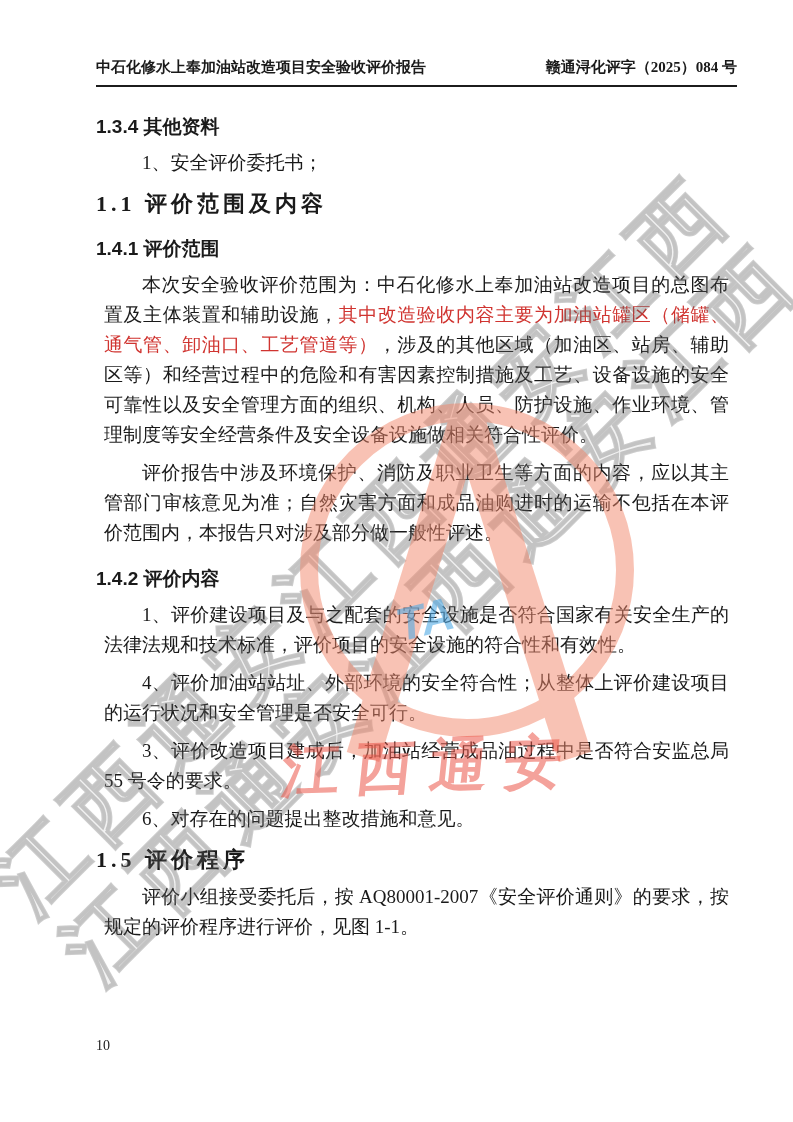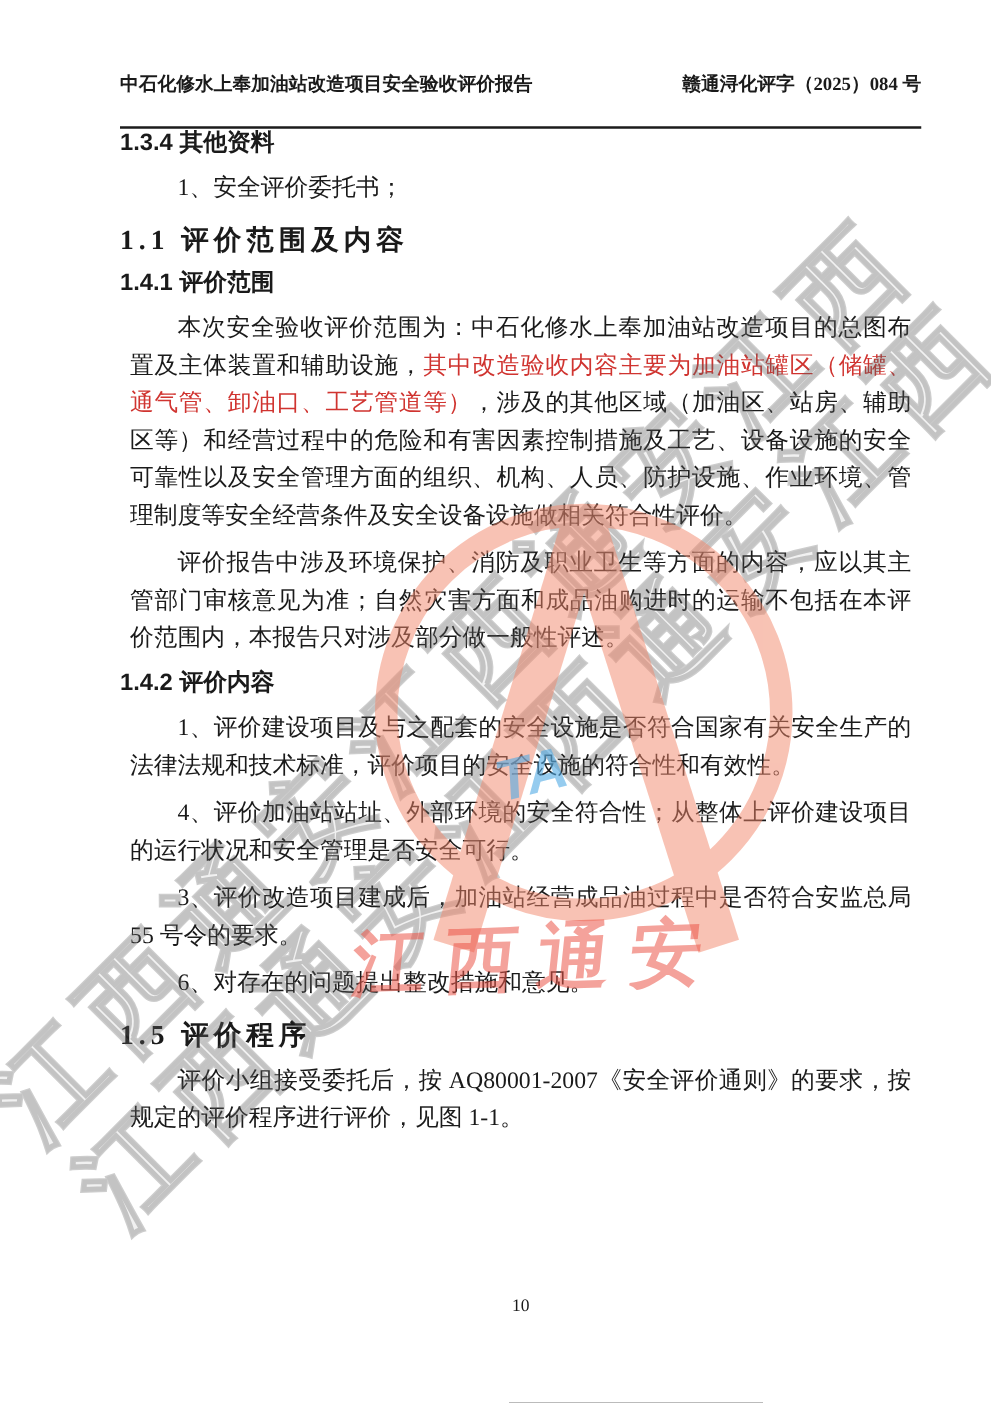--- a/index.html
+++ b/index.html
@@ -9,48 +9,48 @@
     margin:0 auto;
     background:#ffffff;
     overflow:hidden;
     font-family:"Liberation Serif","DejaVu Serif",serif;
     color:#1a1a1a;
   }
   
   .header{
     position:absolute;left:96px;top:58px;width:641px;
     display:flex;justify-content:space-between;align-items:flex-end;
-    padding-bottom:24px;
+    padding-bottom:8px;
     border-bottom:2px solid #1c1c1c;
     font-size:15px;font-weight:bold;
     z-index:3;
   }
   
   .content{
     position:absolute;left:96px;top:96px;width:641px;
     font-size:19px;line-height:30px;
     text-align:justify;
     z-index:1;
   }
   .h-sub{
     font-family:"Liberation Sans","DejaVu Sans",sans-serif;
     font-size:19px;font-weight:600;line-height:26px;
-    margin:6px 0 4px 0;text-align:left;
+    margin:18px 0 4px 0;text-align:left;
   }
   .h-main{
     font-size:22px;font-weight:bold;line-height:28px;
     letter-spacing:4px;
     margin:12px 0 8px 0;text-align:left;
   }
   .para{margin:8px;text-indent:2em;}
   .red-inline{color:#d03430;}
   
   .page-number{
     position:absolute;left:96px;top:1038px;width:641px;
-    text-align:center;font-size:14px;z-index:1;
+    text-align:left;font-size:14px;z-index:1;
   }
   
   .wm{position:absolute;pointer-events:none;z-index:2;}
   .wm-diagonal{
     left:-150px;top:480px;width:1100px;height:200px;
     transform:rotate(-45deg);
     text-align:center;
     font-family:"Liberation Sans","DejaVu Sans",sans-serif;
     font-size:86px;font-weight:bold;line-height:96px;
     letter-spacing:14px;white-space:nowrap;

